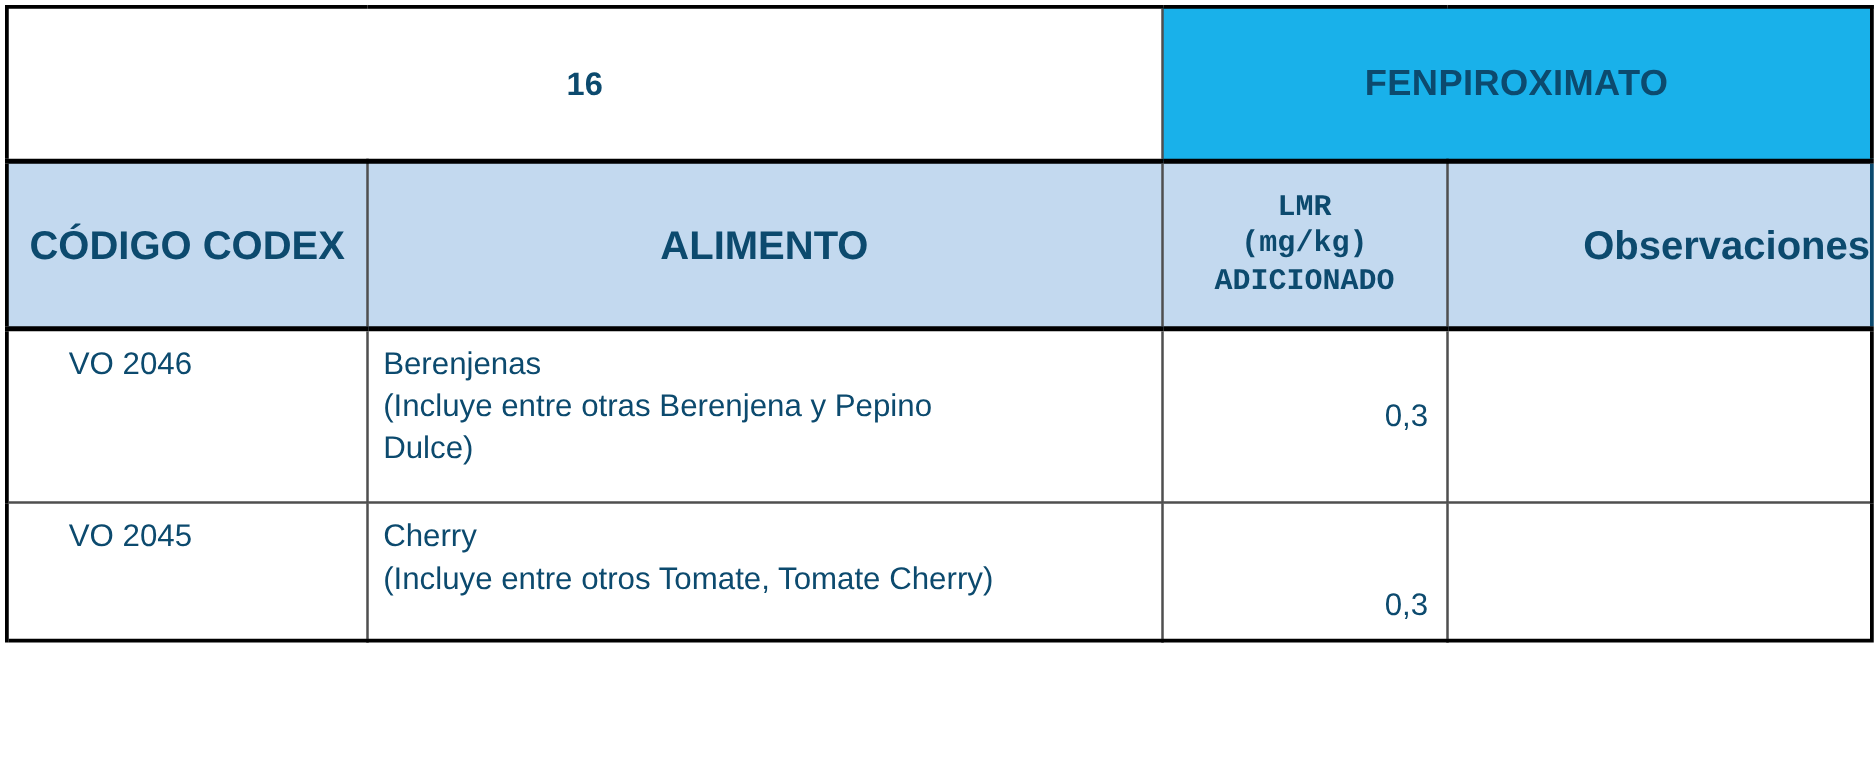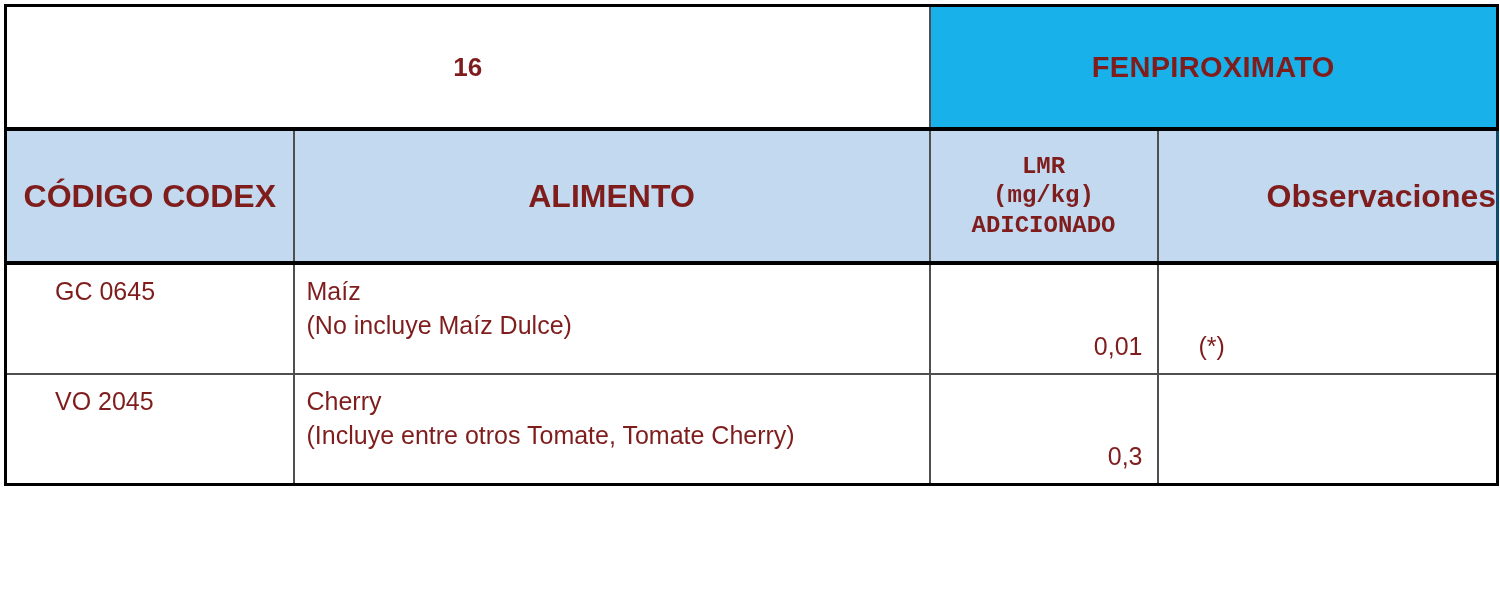--- a/index.html
+++ b/index.html
@@ -29,21 +29,21 @@
   table.mrl-table col.c-code   { width: 288px; }
   table.mrl-table col.c-food   { width: 636px; }
   table.mrl-table col.c-lmr    { width: 228px; }
   table.mrl-table col.c-obs    { width: 340px; }
 
   td, th {
     border: 2px solid #4f4f4f;
     padding: 0;
     vertical-align: middle;
     font-size: 25px;
-    color: #7f1d1d;
+    color: #0c4a6e;
   }
 
   
   .num-cell {
     height: 120px;
     text-align: center;
     font-weight: bold;
     font-size: 26px;
     background: #ffffff;
     border-bottom: 4px solid #000000;
@@ -138,30 +138,31 @@
         <td class="hdr hdr-first">CÓDIGO CODEX</td>
         <td class="hdr">ALIMENTO</td>
         <td class="hdr lmr-hdr">
           <span class="line">LMR</span>
           <span class="line">(mg/kg)</span>
           <span class="line">ADICIONADO</span>
         </td>
         <td class="hdr hdr-last">Observaciones</td>
       </tr>
 
+      <tr class="r1">
+        <td class="code">VO 2046</td>
+        <td class="food">
+          <span class="line">Berenjenas</span>
+          <span class="line">(Incluye entre otras Berenjena y Pepino</span>
+          <span class="line">Dulce)</span>
+        </td>
+        <td class="lmr">0,3</td>
+        <td class="obs"></td>
+      </tr>
 
-      <tr class="r2">
-        <td class="code">GC 0645</td>
-        <td class="food">
-          <span class="line">Maíz</span>
-          <span class="line">(No incluye Maíz Dulce)</span>
-        </td>
-        <td class="lmr">0,01</td>
-        <td class="obs">(*)</td>
-      </tr>
 
       <tr class="r3">
         <td class="code">VO 2045</td>
         <td class="food">
           <span class="line">Cherry</span>
           <span class="line">(Incluye entre otros Tomate, Tomate Cherry)</span>
         </td>
         <td class="lmr">0,3</td>
         <td class="obs"></td>
       </tr>

